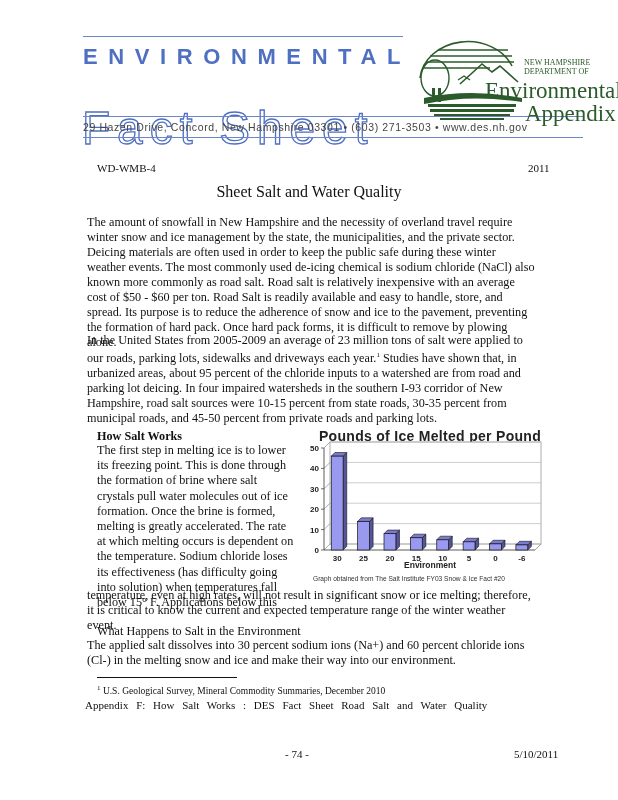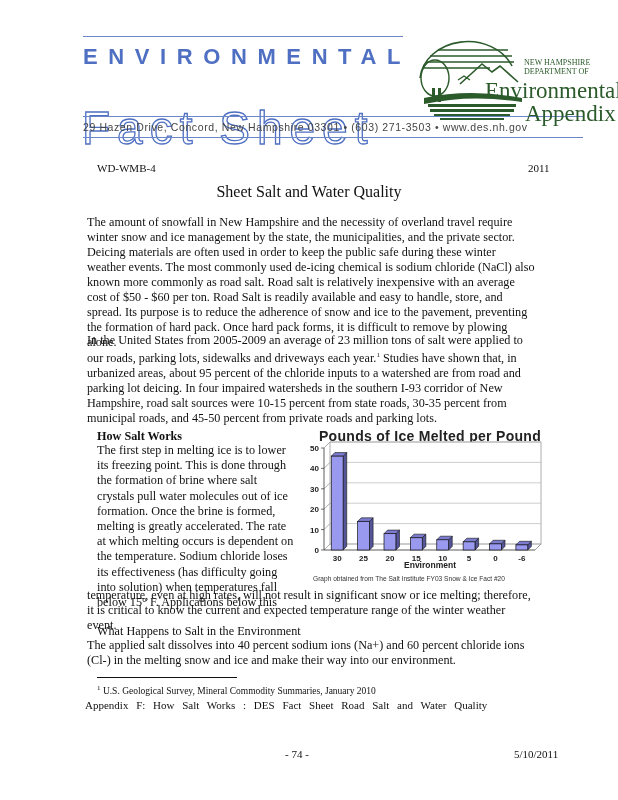--- a/index.html
+++ b/index.html
@@ -153,19 +153,19 @@
     <polygon points="219.878125,104.9 223.478125,101.30000000000001 235.346875,101.30000000000001 231.74687500000002,104.9" fill="#7b7bd0" stroke="#111" stroke-width="0.6"></polygon>
     <rect x="219.878125" y="104.9" width="11.86875" height="5.099999999999994" fill="#9a99f0" stroke="#111" stroke-width="0.7"></rect>
     <text x="225.8125" y="121" text-anchor="middle" font-family="Liberation Sans, sans-serif" font-size="8" font-weight="bold" fill="#222">-6</text>
   </svg>
 <div class="chart-xlabel">Environment</div>
 <div class="chart-caption">Graph obtained from The Salt Institute FY03 Snow &amp; Ice Fact #20</div>
 
 <div class="para p3">temperature, even at high rates, will not result in significant snow or ice melting; therefore, it is critical to know the current and expected temperature range of the winter weather event.</div>
 
 <div class="abs h-env">What Happens to Salt in the Environment</div>
-<div class="para p4">The applied salt dissolves into 40 percent sodium ions (Na+) and 60 percent chloride ions (Cl-) in the melting snow and ice and make their way into our environment.</div>
+<div class="para p4">The applied salt dissolves into 30 percent sodium ions (Na+) and 60 percent chloride ions (Cl-) in the melting snow and ice and make their way into our environment.</div>
 
 <div class="fn-rule"></div>
-<div class="abs footnote"><sup>1</sup> <span>U.S. Geological Survey, Mineral Commodity Summaries, January 2010</span></div>
+<div class="abs footnote"><sup>1</sup> <span>U.S. Geological Survey, Mineral Commodity Summaries, December 2010</span></div>
 <div class="abs appendix">Appendix  F: How Salt Works  : DES Fact Sheet Road Salt and Water Quality</div>
 <div class="abs pageno">- 74 -</div>
 <div class="abs date">5/10/2011</div>
 
 </body></html>

